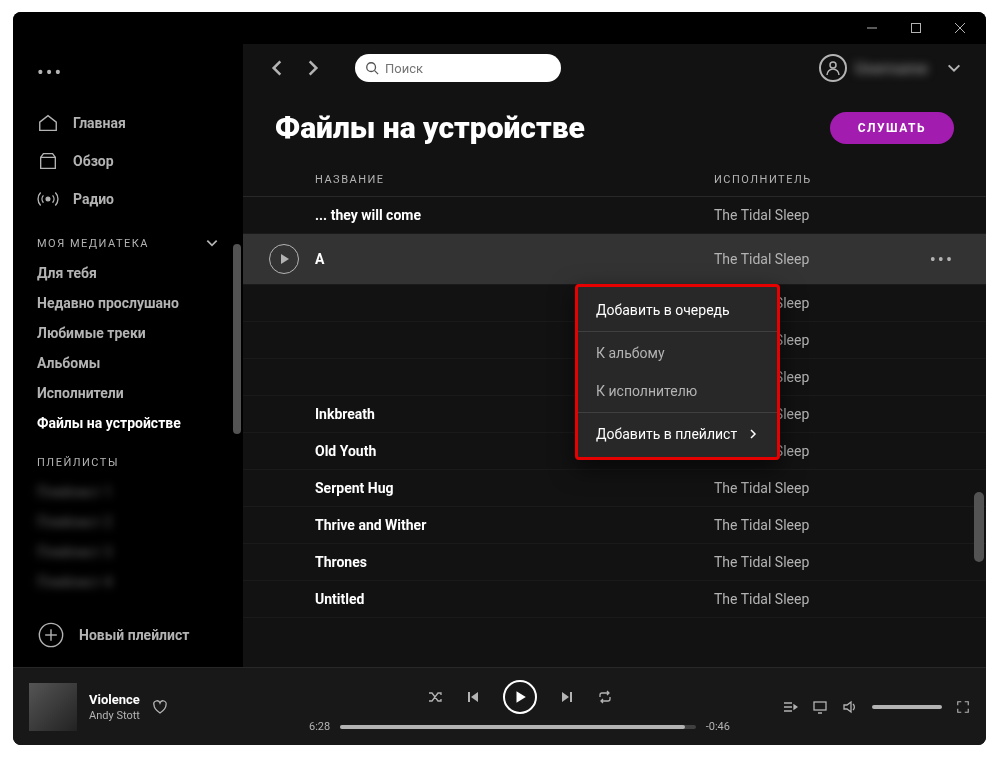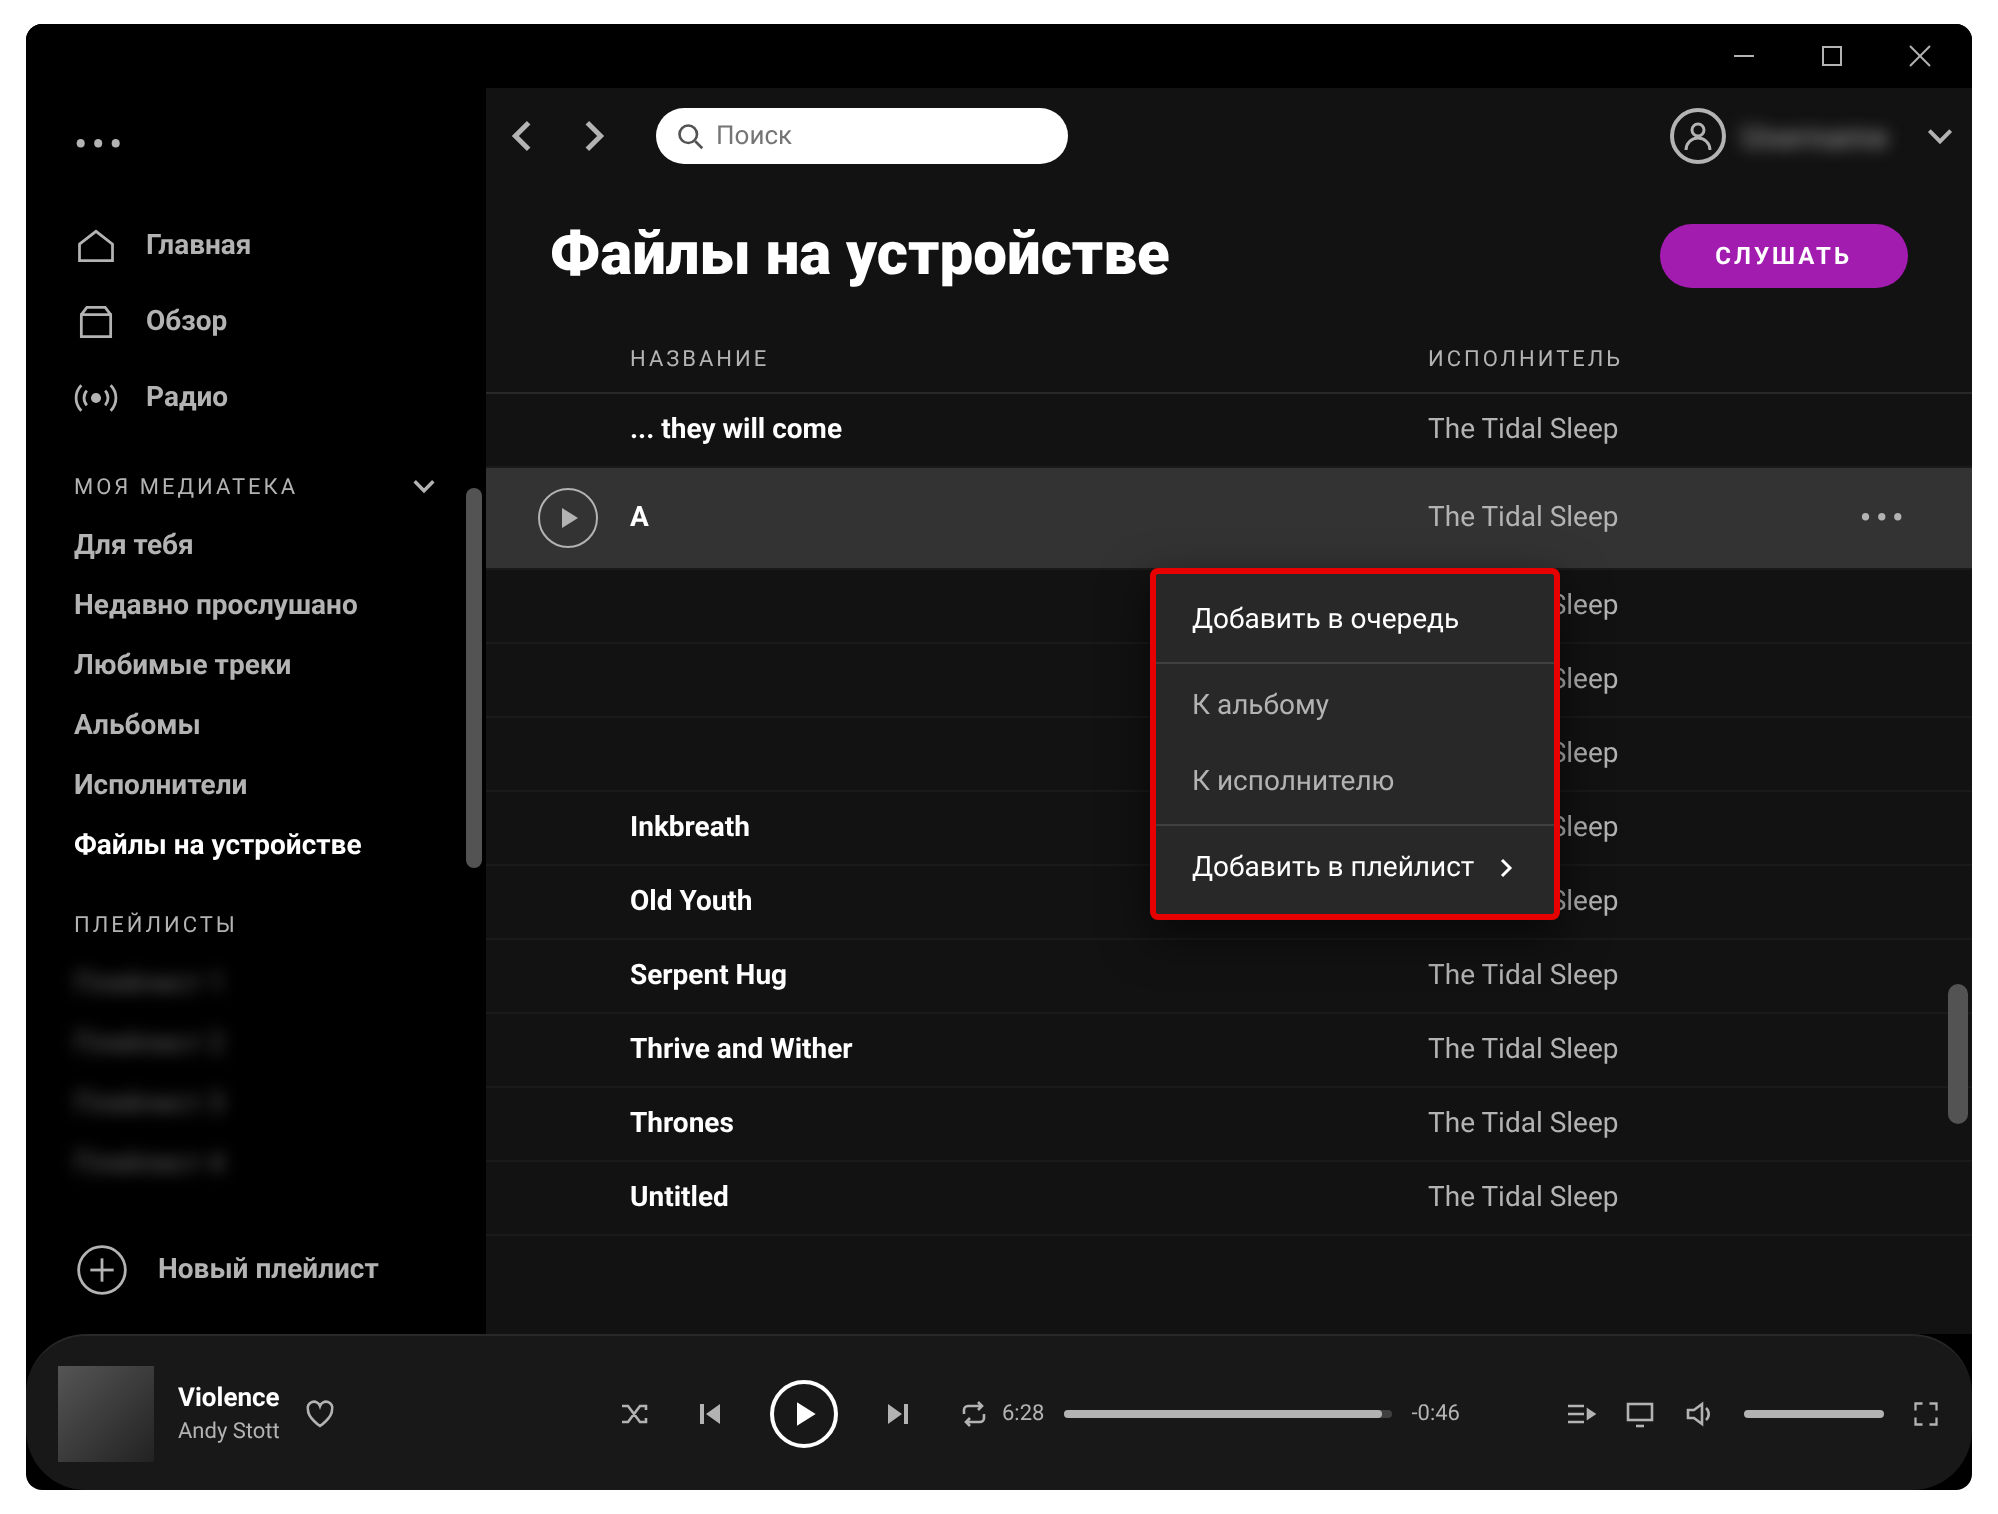--- a/index.html
+++ b/index.html
@@ -13,21 +13,21 @@
 .nav-item { display: flex; align-items: center; gap: 14px; padding: 8px 16px; color: #b3b3b3; font-size: 14px; font-weight: 700; cursor: pointer; }
 .nav-icon { width: 22px; height: 22px; display: flex; align-items: center; justify-content: center; }
 .section-header { display: flex; justify-content: space-between; align-items: center; padding: 18px 16px 8px 16px; color: #b3b3b3; font-size: 11px; letter-spacing: 1.5px; font-weight: 400; }
 .library-item { padding: 7px 16px; color: #b3b3b3; font-size: 14px; font-weight: 700; cursor: pointer; }
 .library-item.active { color: #fff; }
 .playlist-item { padding: 7px 16px; color: #b3b3b3; font-size: 14px; cursor: pointer; }
 .playlist-item.blurred { filter: blur(4px); color: #666; }
 .new-playlist { display: flex; align-items: center; gap: 14px; padding: 16px; color: #b3b3b3; font-size: 14px; font-weight: 700; cursor: pointer; margin-top: 8px; }
 .sidebar-scrollbar { position: absolute; right: 2px; top: 200px; width: 8px; height: 190px; background: #535353; border-radius: 4px; }
 .content { flex: 1; background: #121212; display: flex; flex-direction: column; overflow: hidden; position: relative; }
-.topbar { height: 48px; display: flex; align-items: center; padding: 0 8px; gap: 21px; }
+.topbar { height: 48px; display: flex; align-items: center; padding: 0 24px; gap: 32px; }
 .nav-arrows { display: flex; gap: 16px; color: #b3b3b3; }
 .nav-arrow { cursor: pointer; }
 .search-box { flex: 0 0 180px; height: 28px; background: #fff; border-radius: 14px; display: flex; align-items: center; padding: 0 10px; gap: 6px; color: #535353; }
 .search-input { flex: 1; border: none; outline: none; font-size: 13px; background: transparent; }
 .spacer { flex: 1; }
 .user-chip { display: flex; align-items: center; gap: 8px; color: #b3b3b3; cursor: pointer; }
 .user-avatar { width: 28px; height: 28px; border: 2px solid #b3b3b3; border-radius: 50%; display: flex; align-items: center; justify-content: center; }
 .user-name { filter: blur(4px); color: #777; font-weight: 700; }
 .page-header { display: flex; justify-content: space-between; align-items: center; padding: 18px 32px 18px 32px; }
 .page-title { color: #fff; font-size: 30px; font-weight: 900; }
@@ -41,28 +41,28 @@
 .track-row.selected { background: #333; }
 .track-row .col-title { font-weight: 700; }
 .track-row .col-artist { color: #b3b3b3; }
 .play-circle { width: 30px; height: 30px; border: 1px solid #b3b3b3; border-radius: 50%; display: flex; align-items: center; justify-content: center; margin-left: -6px; }
 .track-more { position: absolute; right: 32px; color: #b3b3b3; font-size: 18px; letter-spacing: 2px; }
 .context-menu { position: absolute; left: 332px; top: 240px; width: 205px; background: #282828; border: 3px solid #e60000; border-radius: 4px; padding: 4px 0; z-index: 100; box-shadow: 0 8px 24px rgba(0,0,0,0.6); }
 .context-item { padding: 11px 18px; color: #b3b3b3; font-size: 14px; cursor: pointer; display: flex; justify-content: space-between; align-items: center; }
 .context-item.enabled { color: #fff; }
 .context-divider { height: 1px; background: #404040; margin: 2px 0; }
 .content-scrollbar { position: absolute; right: 2px; top: 448px; width: 10px; height: 70px; background: #535353; border-radius: 5px; }
-.player { height: 78px; background: #181818; border-top: 1px solid #282828; display: flex; align-items: center; padding: 0 16px; border-radius: 30px; }
+.player { height: 78px; background: #181818; border-top: 1px solid #282828; display: flex; align-items: center; padding: 0 16px; }
 .now-playing { display: flex; align-items: center; gap: 12px; width: 280px; }
 .album-art { width: 48px; height: 48px; background: linear-gradient(135deg, #555, #222); }
 .track-info { display: flex; flex-direction: column; gap: 2px; }
 .track-name { color: #fff; font-size: 13px; font-weight: 700; }
 .track-artist { color: #b3b3b3; font-size: 11px; }
 .heart { color: #b3b3b3; cursor: pointer; }
-.player-center { flex: 1; display: flex; flex-direction: row; align-items: center; gap: 6px; }
+.player-center { flex: 1; display: flex; flex-direction: column; align-items: center; gap: 6px; }
 .controls { display: flex; align-items: center; gap: 22px; color: #b3b3b3; }
 .play-btn { width: 34px; height: 34px; border: 2px solid #fff; border-radius: 50%; display: flex; align-items: center; justify-content: center; color: #fff; cursor: pointer; }
 .progress { display: flex; align-items: center; gap: 10px; width: 100%; font-size: 11px; color: #b3b3b3; }
 .progress-bar { flex: 1; height: 4px; background: #404040; border-radius: 2px; position: relative; }
 .progress-fill { position: absolute; left: 0; top: 0; height: 100%; width: 97%; background: #b3b3b3; border-radius: 2px; }
 .player-right { width: 240px; display: flex; align-items: center; justify-content: flex-end; gap: 14px; color: #b3b3b3; }
 .volume-bar { width: 70px; height: 4px; background: #b3b3b3; border-radius: 2px; }
 svg { display: block; }
 </style>
 </head>

